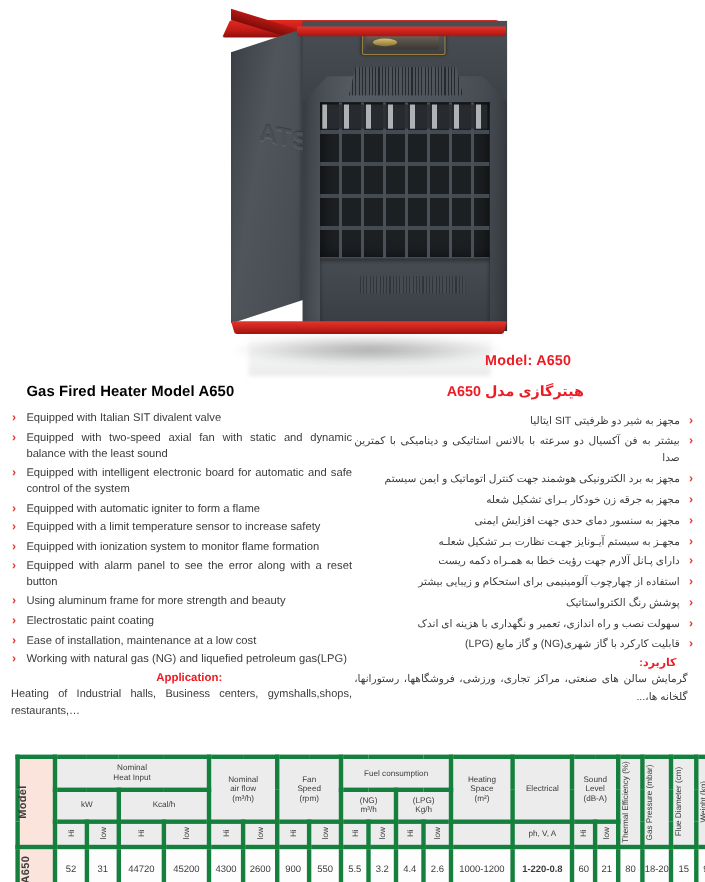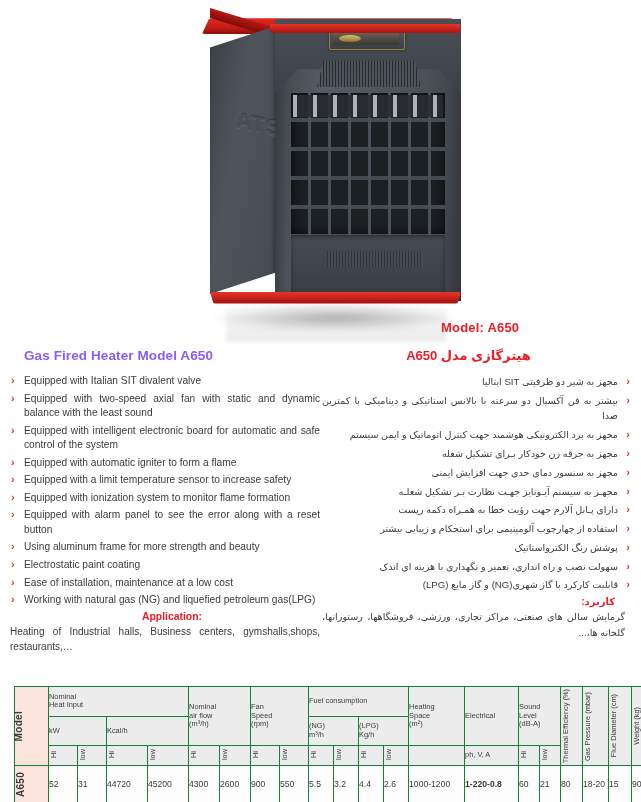--- a/index.html
+++ b/index.html
@@ -136,21 +136,21 @@
     white-space:nowrap;
   }
 
   
   .cols{position:absolute;left:0;top:348px;width:641px;height:330px;}
 
   .col-en{position:absolute;left:10px;top:0;width:310px;}
   .col-fa{position:absolute;left:322px;top:0;width:309px;direction:rtl;}
 
   .head-en{
-    color:#8b5cf6;font-size:13.5px;font-weight:bold;
+    color:#000000;font-size:13.5px;font-weight:bold;
     margin:0 0 11px 14px;letter-spacing:.1px;
   }
   .head-fa{
     color:#ed1c24;font-size:13px;font-weight:bold;
     margin:0 16px 11px 0;text-align:center;
   }
 
   ul.feat{list-style:none;margin:0;padding:0;}
   ul.feat li{
     position:relative;
@@ -175,22 +175,22 @@
 
   
   .tbl-wrap{position:absolute;left:14px;top:686px;width:614px;}
   table.spec{
     border-collapse:collapse;width:614px;
     table-layout:fixed;
     border:1px solid #7d7d7d;
     background:#fff;
   }
   table.spec th,table.spec td{
-    border:1px solid #15803d;
-    text-align:left;vertical-align:middle;
+    border:4px solid #15803d;
+    text-align:center;vertical-align:middle;
     color:#3c3c3c;
     padding:0;
   }
   table.spec th{background:#ececec;font-weight:normal;font-size:7.4px;line-height:8.6px;}
   table.spec td{background:#fdfdfd;font-size:8.6px;height:36px;}
   .vert{
     writing-mode:vertical-rl;transform:rotate(180deg);
     white-space:nowrap;font-size:7.4px;line-height:9px;
     padding:2px 0;
   }

